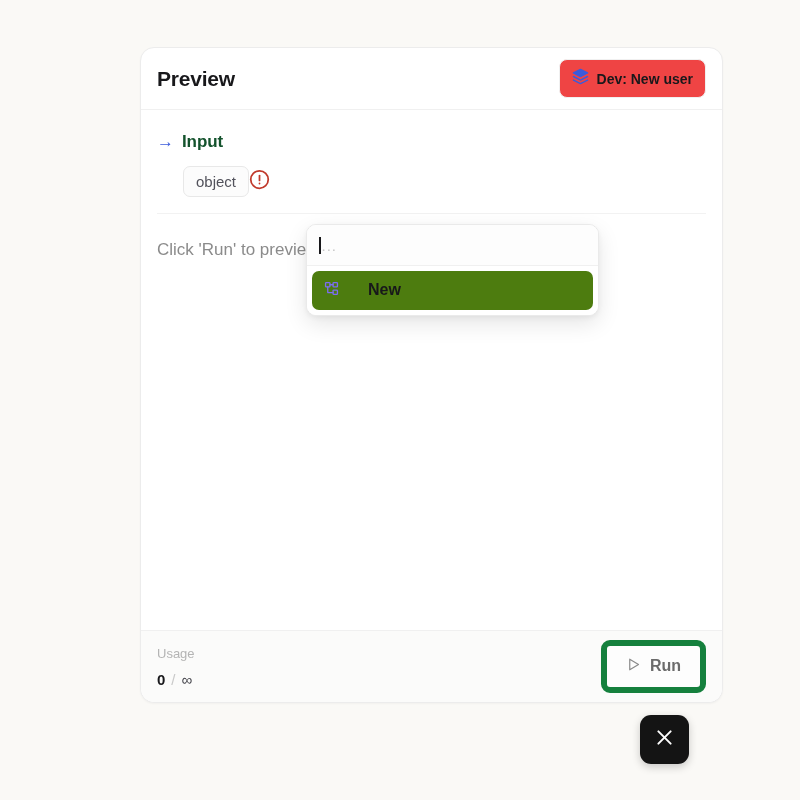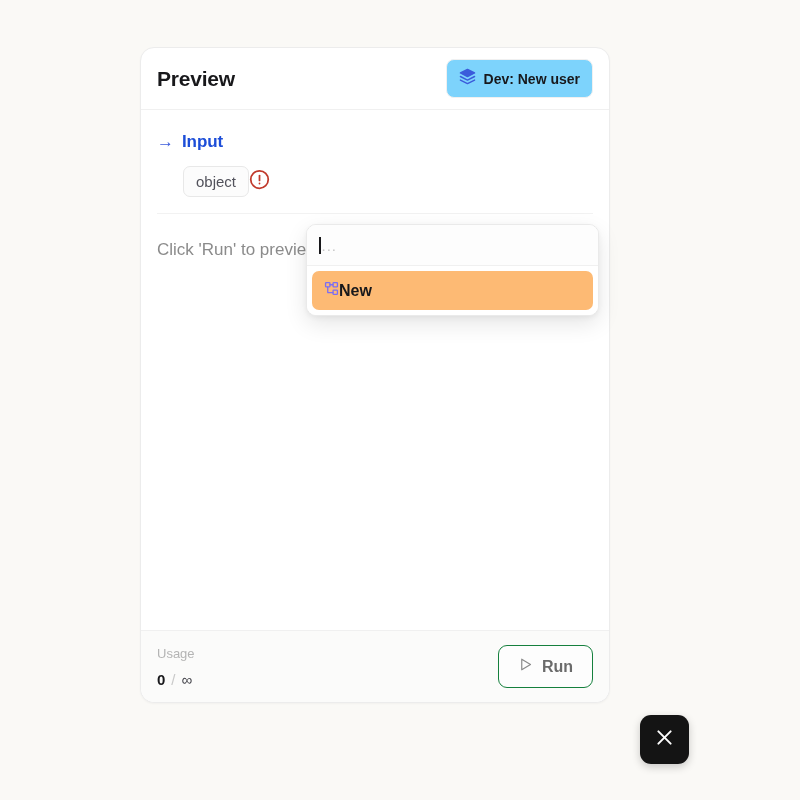--- a/index.html
+++ b/index.html
@@ -15,21 +15,21 @@
     font-family: "Liberation Sans", sans-serif;
     -webkit-font-smoothing: antialiased;
     position: relative;
   }
 
   
   .preview-card {
     position: absolute;
     left: 140px;
     top: 47px;
-    width: 470px;
+    width: 583px;
     height: 656px;
     background: #ffffff;
     border: 1px solid #ececec;
     border-radius: 14px;
     box-shadow: 0 1px 2px rgba(0,0,0,0.035);
     display: flex;
     flex-direction: column;
     overflow: visible;
   }
 
@@ -48,21 +48,21 @@
     font-size: 21px;
     font-weight: bold;
     color: #18181b;
     letter-spacing: -0.2px;
   }
 
   .env-badge {
     display: inline-flex;
     align-items: center;
     gap: 8px;
-    background: #7dd3fc;
+    background: #ef4444;
     border: 1px solid #f0f0f0;
     border-radius: 8px;
     padding: 8px 12px;
     cursor: pointer;
   }
 
   .env-badge-label {
     font-size: 14px;
     font-weight: bold;
     color: #18181b;
@@ -90,21 +90,21 @@
     color: #3b5bdb;
     font-size: 17px;
     line-height: 1;
     display: inline-block;
     transform: translateY(-1px);
   }
 
   .section-title {
     font-size: 17px;
     font-weight: bold;
-    color: #1d4ed8;
+    color: #14532d;
     letter-spacing: -0.1px;
   }
 
   .input-row {
     display: flex;
     align-items: center;
     padding: 0 0 16px 26px;
     border-bottom: 1px solid #f2f2f2;
     position: relative;
   }
@@ -164,25 +164,25 @@
   .combo-placeholder {
     font-size: 15px;
     color: #c6c6c6;
     letter-spacing: 1px;
   }
 
   .combo-list { padding: 5px; background: #ffffff; }
 
   .combo-option {
     display: flex;
-    align-items: center;
-    gap: 0;
+    align-items: flex-start;
+    gap: 29px;
     padding: 10px 12px;
     border-radius: 7px;
-    background: #fdba74;
+    background: #4d7c0f;
     cursor: pointer;
   }
 
   .combo-option-label {
     font-size: 16px;
     font-weight: bold;
     color: #18181b;
   }
 
   .workflow-icon { display: block; }
@@ -210,24 +210,24 @@
     gap: 6px;
     font-size: 15px;
   }
 
   .usage-count { font-weight: bold; color: #18181b; }
   .usage-sep { color: #c9c9c9; }
   .usage-limit { color: #3f3f46; font-size: 15px; }
 
   .run-button {
     display: inline-flex;
-    align-items: flex-end;
+    align-items: flex-start;
     gap: 9px;
     background: #fdfdfd;
-    border: 1px solid #15803d;
+    border: 6px solid #15803d;
     border-radius: 9px;
     padding: 11px 19px;
     cursor: pointer;
   }
 
   .run-label { font-size: 16px; font-weight: bold; color: #6b6b6b; }
   .play-icon { display: block; }
 
   
   .close-fab {

